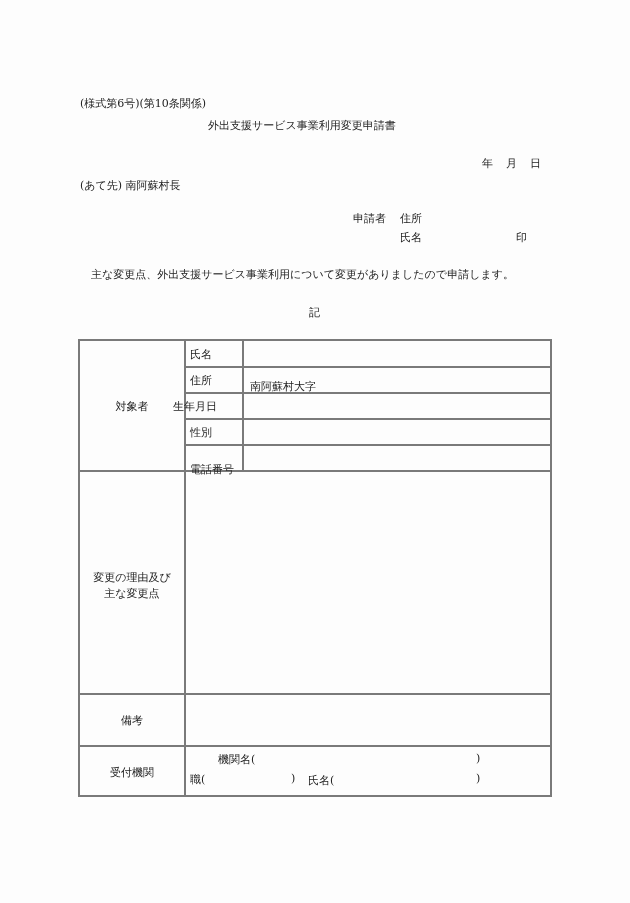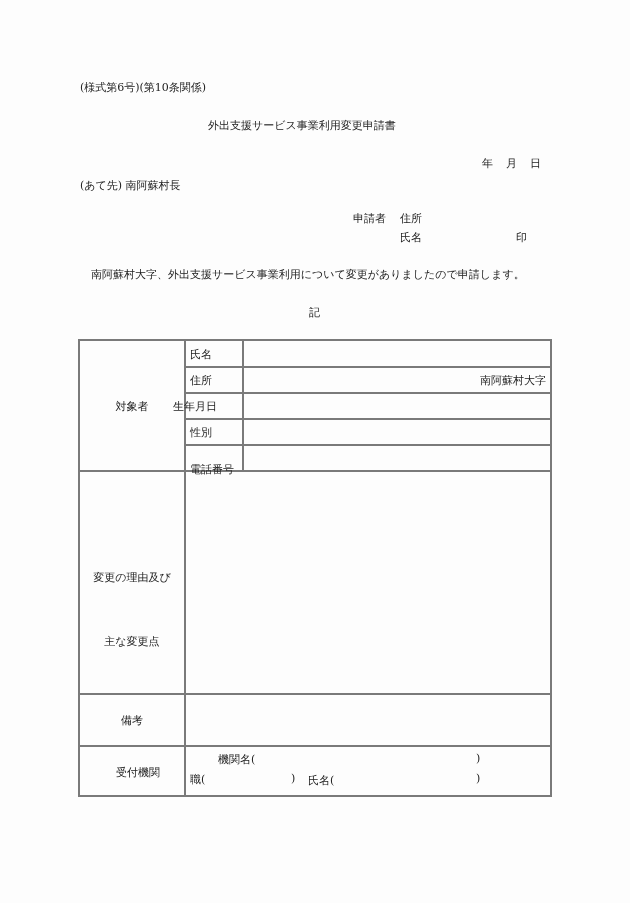--- a/index.html
+++ b/index.html
@@ -9,35 +9,35 @@
   .tbl { position:absolute; left:78px; top:339px; width:474px; height:458px;
          border:2px solid #7a7a7a; box-sizing:border-box; }
   .hl { position:absolute; height:2px; background:#7a7a7a; }
   .vl { position:absolute; width:2px; background:#7a7a7a; }
   .cell-text { position:absolute; white-space:nowrap; font-size:11px; }
   .center { text-align:center;font-family:Liberation Mono, monospace; }
 </style>
 </head>
 <body>
 
-<div class="abs" style="left:80px;top:80px;">(様式第6号)(第10条関係)</div>
+<div class="abs" style="left:80px;top:96px;">(様式第6号)(第10条関係)</div>
 <div class="abs" style="left:208px;top:118px;">外出支援サービス事業利用変更申請書</div>
 
 <div class="abs" style="left:482px;top:156px;">年</div>
 <div class="abs" style="left:506px;top:156px;">月</div>
 <div class="abs" style="left:530px;top:156px;">日</div>
 
 <div class="abs" style="left:80px;top:178px;">(あて先) 南阿蘇村長</div>
 
 <div class="abs" style="left:353px;top:211px;">申請者</div>
 <div class="abs" style="left:400px;top:211px;">住所</div>
 <div class="abs" style="left:400px;top:230px;">氏名</div>
 <div class="abs" style="left:516px;top:230px;">印</div>
 
-<div class="abs" style="left:91px;top:267px;">南阿蘇村大字、外出支援サービス事業利用について変更がありましたので申請します。</div>
+<div class="abs" style="left:91px;top:267px;">主な変更点、外出支援サービス事業利用について変更がありましたので申請します。</div>
 <div class="abs" style="left:309px;top:305px;">記</div>
 
 <div class="tbl">
 
   <div class="vl" style="left:104px;top:0;height:454px;"></div>
   <div class="vl" style="left:162px;top:0;height:131px;"></div>
 
   <div class="hl" style="left:104px;width:366px;top:25px;"></div>
   <div class="hl" style="left:104px;width:366px;top:51px;"></div>
   <div class="hl" style="left:104px;width:366px;top:77px;"></div>
@@ -45,38 +45,38 @@
   <div class="hl" style="left:0;width:470px;top:129px;"></div>
   <div class="hl" style="left:0;width:470px;top:352px;"></div>
   <div class="hl" style="left:0;width:470px;top:404px;"></div>
 
   <div class="cell-text center" style="left:0;width:104px;top:58px;">対象者</div>
 
   <div class="cell-text" style="left:110px;top:6px;">氏名</div>
   <div class="cell-text" style="left:166px;top:6px;width:300px;height:18px;"></div>
 
   <div class="cell-text" style="left:110px;top:32px;">住所</div>
-  <div class="cell-text" style="left:170px;top:32px;width:296px;height:18px;text-align:right;">南阿蘇村大字</div>
+  <div class="cell-text" style="left:170px;top:38px;width:296px;height:18px;">南阿蘇村大字</div>
 
   <div class="cell-text" style="left:93px;top:58px;">生年月日</div>
   <div class="cell-text" style="left:166px;top:58px;width:300px;height:18px;"></div>
 
   <div class="cell-text" style="left:110px;top:84px;">性別</div>
   <div class="cell-text" style="left:166px;top:84px;width:300px;height:18px;"></div>
 
   <div class="cell-text" style="left:110px;top:110px;margin-top:11px;">電話番号</div>
   <div class="cell-text" style="left:166px;top:110px;width:300px;height:18px;"></div>
 
   <div class="cell-text center" style="left:0;width:104px;top:229px;">変更の理由及び</div>
-  <div class="cell-text center" style="left:0;width:104px;top:245px;margin-top:48px;">主な変更点</div>
+  <div class="cell-text center" style="left:0;width:104px;top:245px;">主な変更点</div>
   <div class="cell-text" style="left:108px;top:134px;width:360px;height:214px;"></div>
 
   <div class="cell-text center" style="left:0;width:104px;top:372px;">備考</div>
   <div class="cell-text" style="left:108px;top:357px;width:360px;height:44px;"></div>
 
-  <div class="cell-text center" style="left:0;width:104px;top:424px;margin-left:6px;">受付機関</div>
+  <div class="cell-text center" style="left:0;width:104px;top:424px;">受付機関</div>
   <div class="cell-text" style="left:110px;top:411px;margin-left:28px;">機関名(</div>
   <div class="cell-text" style="left:396px;top:411px;">)</div>
   <div class="cell-text" style="left:110px;top:431px;">職(</div>
   <div class="cell-text" style="left:211px;top:431px;">)</div>
   <div class="cell-text" style="left:228px;top:432px;">氏名(</div>
   <div class="cell-text" style="left:396px;top:431px;">)</div>
 </div>
 
 </body></html>

